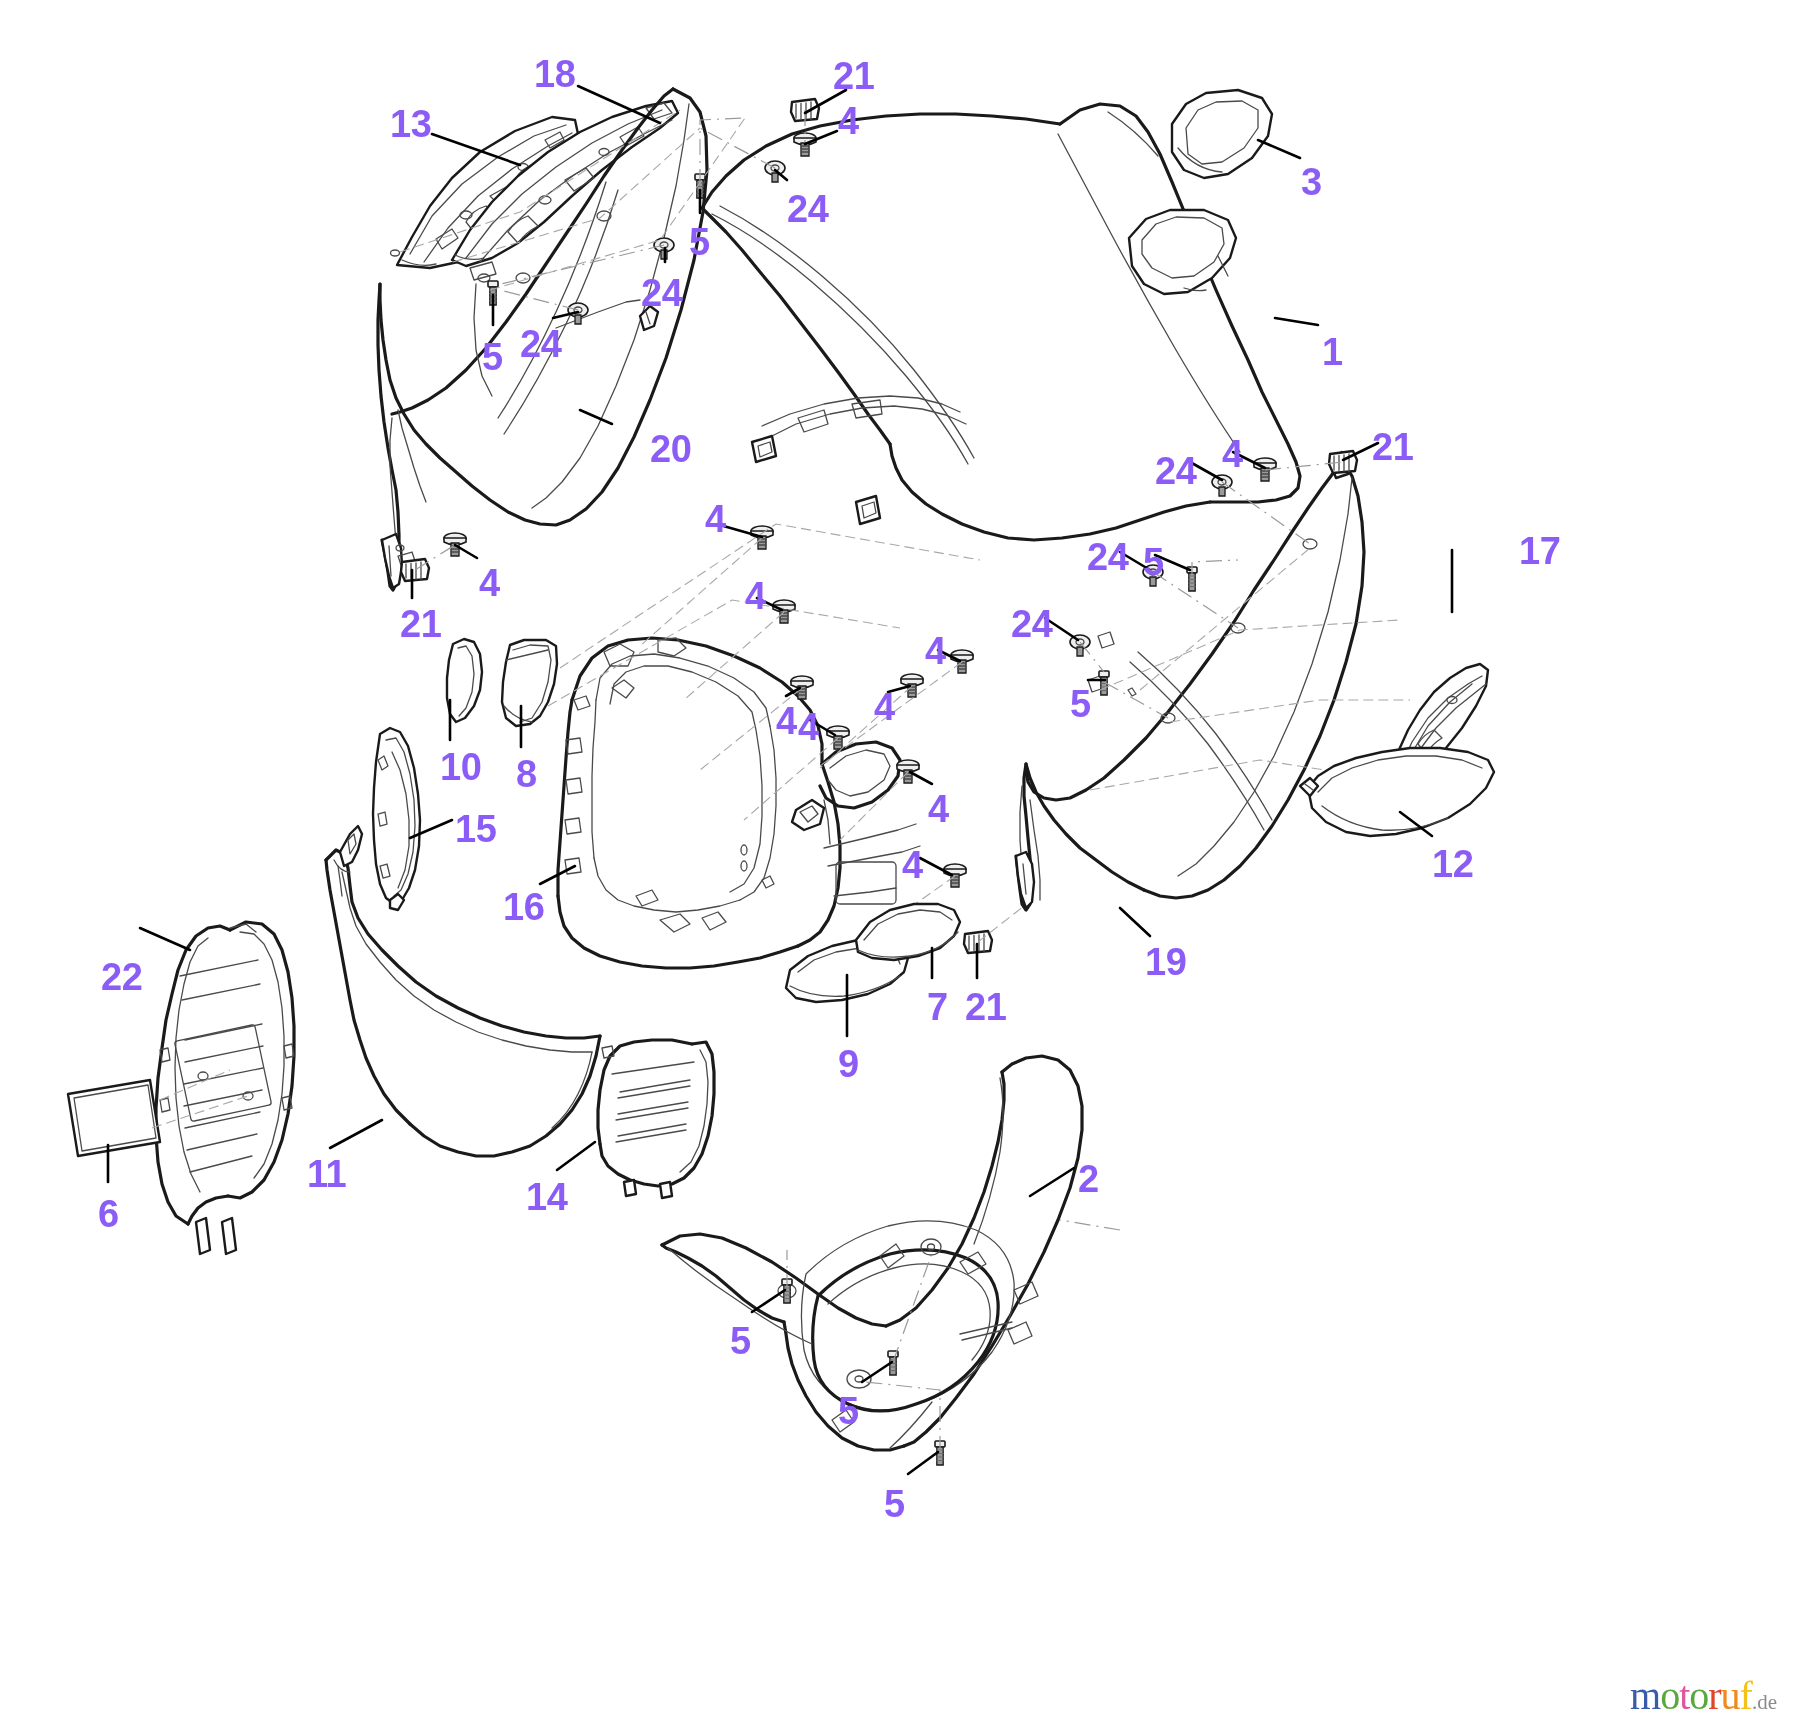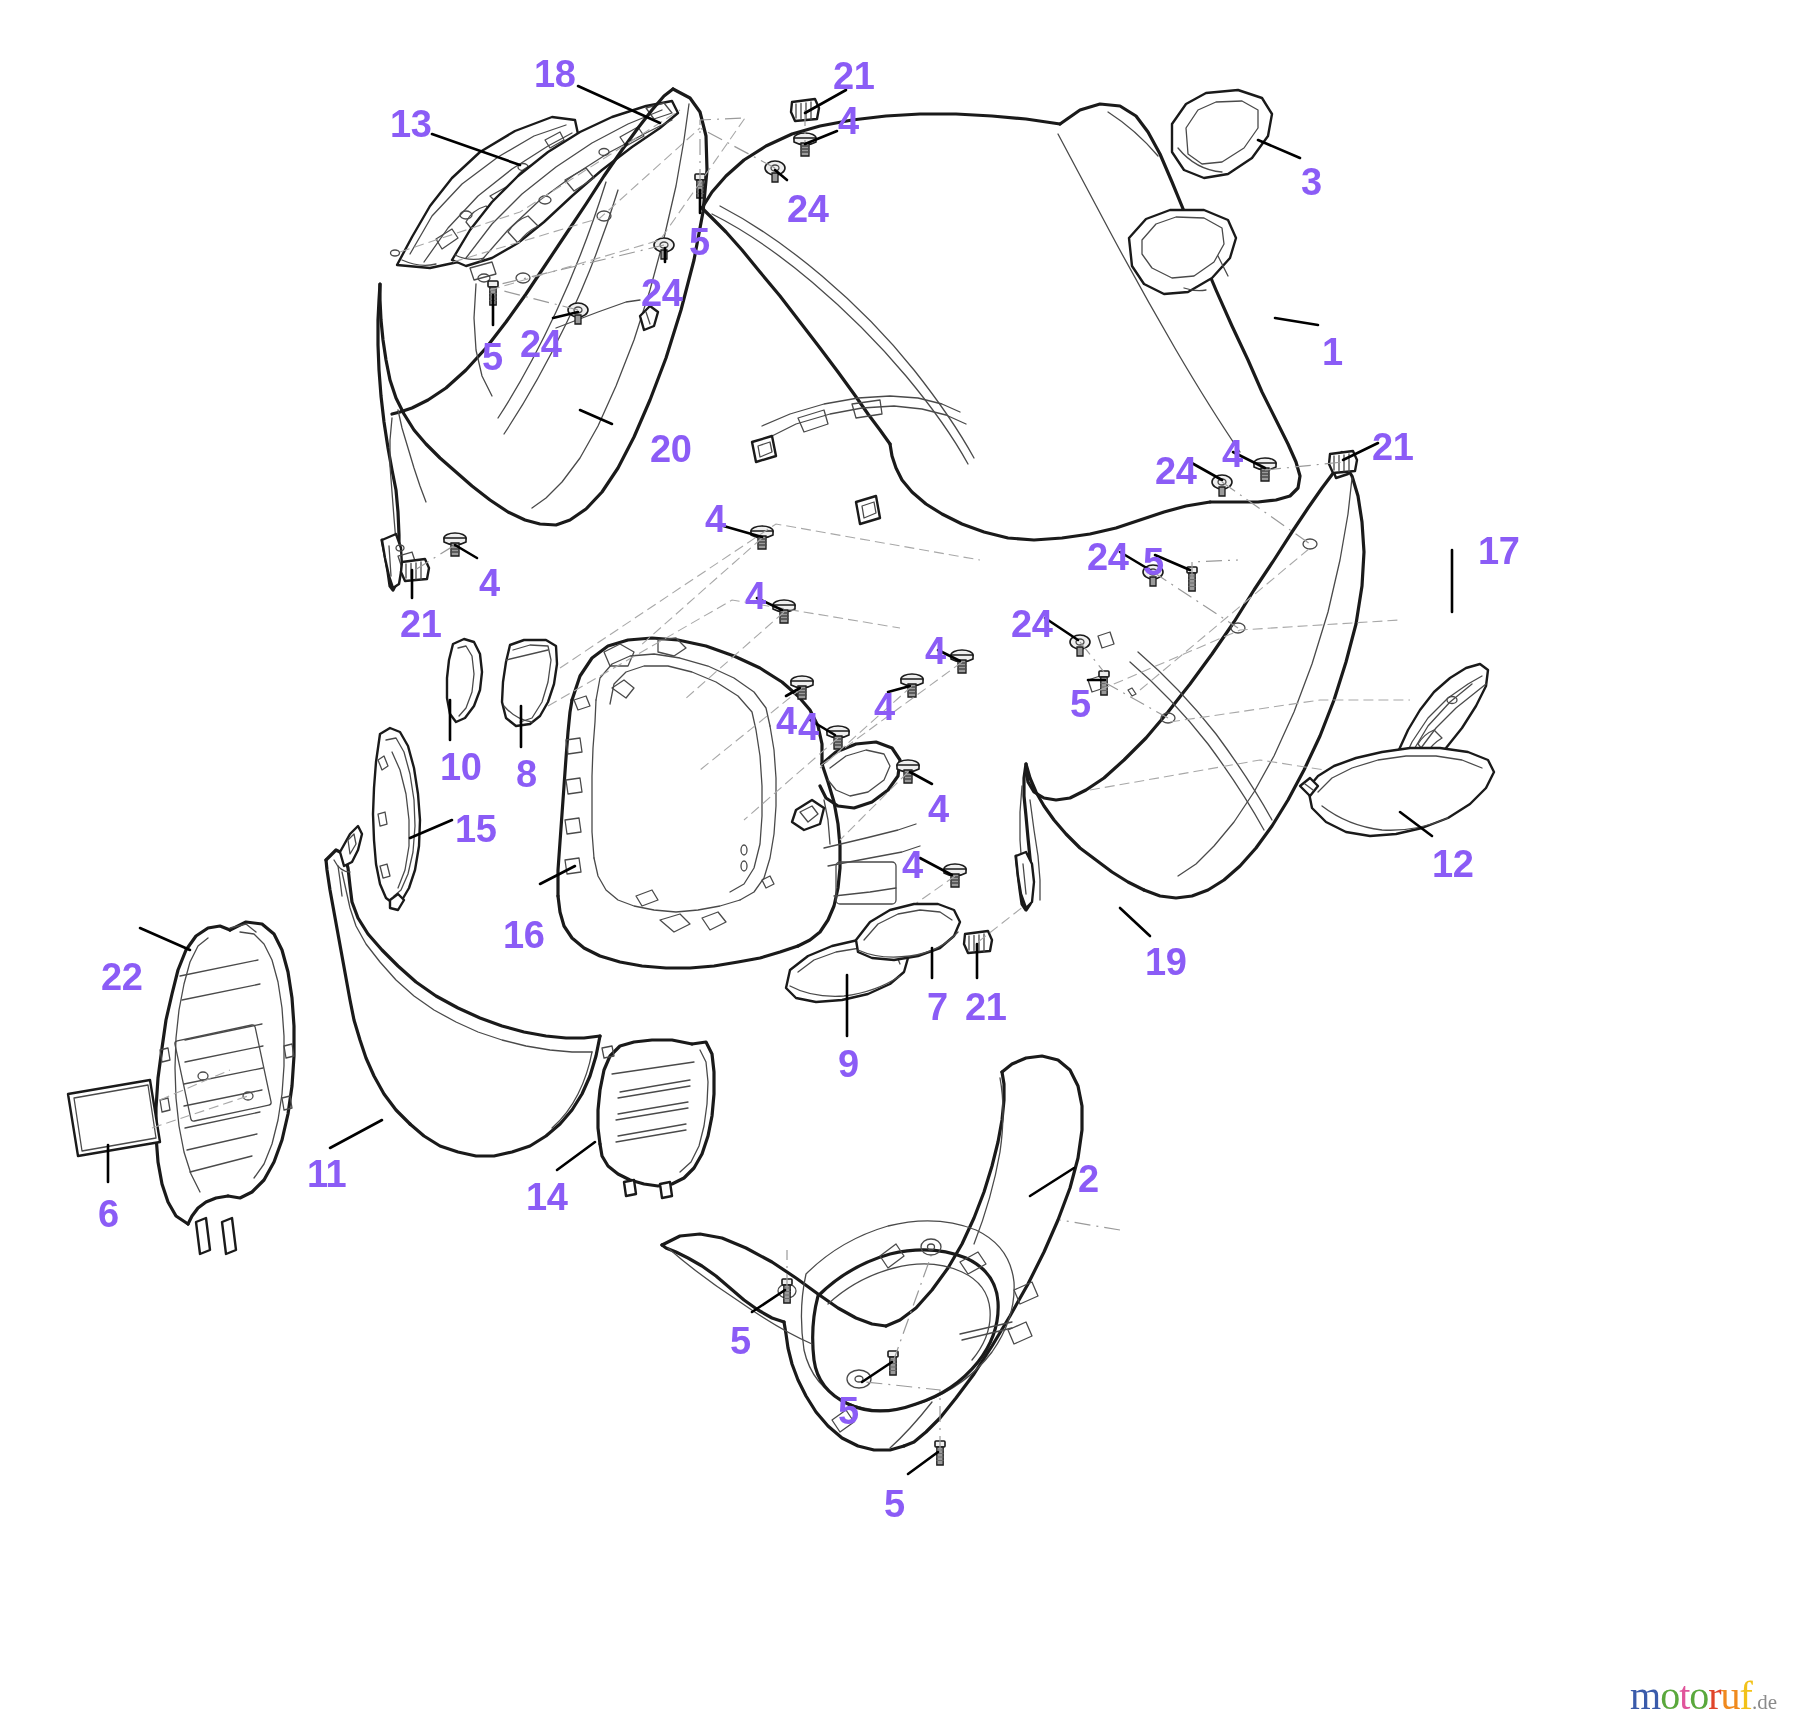--- a/index.html
+++ b/index.html
@@ -688,38 +688,38 @@
       <div class="callout" style="left: 479px; top: 564px;">4</div>
       <div class="callout" style="left: 400px; top: 605px;">21</div>
       <div class="callout" style="left: 776px; top: 702px;">4</div>
       <div class="callout" style="left: 798px; top: 708px;">4</div>
       <div class="callout" style="left: 925px; top: 632px;">4</div>
       <div class="callout" style="left: 874px; top: 688px;">4</div>
       <div class="callout" style="left: 928px; top: 790px;">4</div>
       <div class="callout" style="left: 902px; top: 846px;">4</div>
       <div class="callout" style="left: 440px; top: 748px;">10</div>
       <div class="callout" style="left: 516px; top: 755px;">8</div>
-      <div class="callout" style="left: 503px; top: 916px;">16</div>
+      <div class="callout" style="left: 503px; top: 888px;">16</div>
       <div class="callout" style="left: 455px; top: 810px;">15</div>
       <div class="callout" style="left: 101px; top: 958px;">22</div>
       <div class="callout" style="left: 98px; top: 1195px;">6</div>
       <div class="callout" style="left: 307px; top: 1155px;">11</div>
       <div class="callout" style="left: 526px; top: 1178px;">14</div>
       <div class="callout" style="left: 838px; top: 1045px;">9</div>
       <div class="callout" style="left: 927px; top: 988px;">7</div>
       <div class="callout" style="left: 965px; top: 988px;">21</div>
       <div class="callout" style="left: 1145px; top: 943px;">19</div>
       <div class="callout" style="left: 1070px; top: 685px;">5</div>
       <div class="callout" style="left: 1011px; top: 605px;">24</div>
       <div class="callout" style="left: 1087px; top: 538px;">24</div>
       <div class="callout" style="left: 1143px; top: 543px;">5</div>
       <div class="callout" style="left: 1155px; top: 452px;">24</div>
       <div class="callout" style="left: 1222px; top: 435px;">4</div>
       <div class="callout" style="left: 1372px; top: 428px;">21</div>
-      <div class="callout" style="left: 1478px; top: 532px;">17</div>
+      <div class="callout" style="left: 1519px; top: 532px;">17</div>
       <div class="callout" style="left: 1432px; top: 845px;">12</div>
       <div class="callout" style="left: 1078px; top: 1160px;">2</div>
       <div class="callout" style="left: 730px; top: 1322px;">5</div>
       <div class="callout" style="left: 838px; top: 1392px;">5</div>
       <div class="callout" style="left: 884px; top: 1485px;">5</div>
     </div>
 
   <div class="wm" id="watermark"><span style="color: rgb(58, 91, 171);">m</span><span style="color: rgb(90, 168, 60);">o</span><span style="color: rgb(224, 85, 155);">t</span><span style="color: rgb(90, 168, 60);">o</span><span style="color: rgb(224, 69, 42);">r</span><span style="color: rgb(240, 138, 30);">u</span><span style="color: rgb(242, 194, 26);">f</span><span class="suffix">.de</span></div>
 
 </div>

